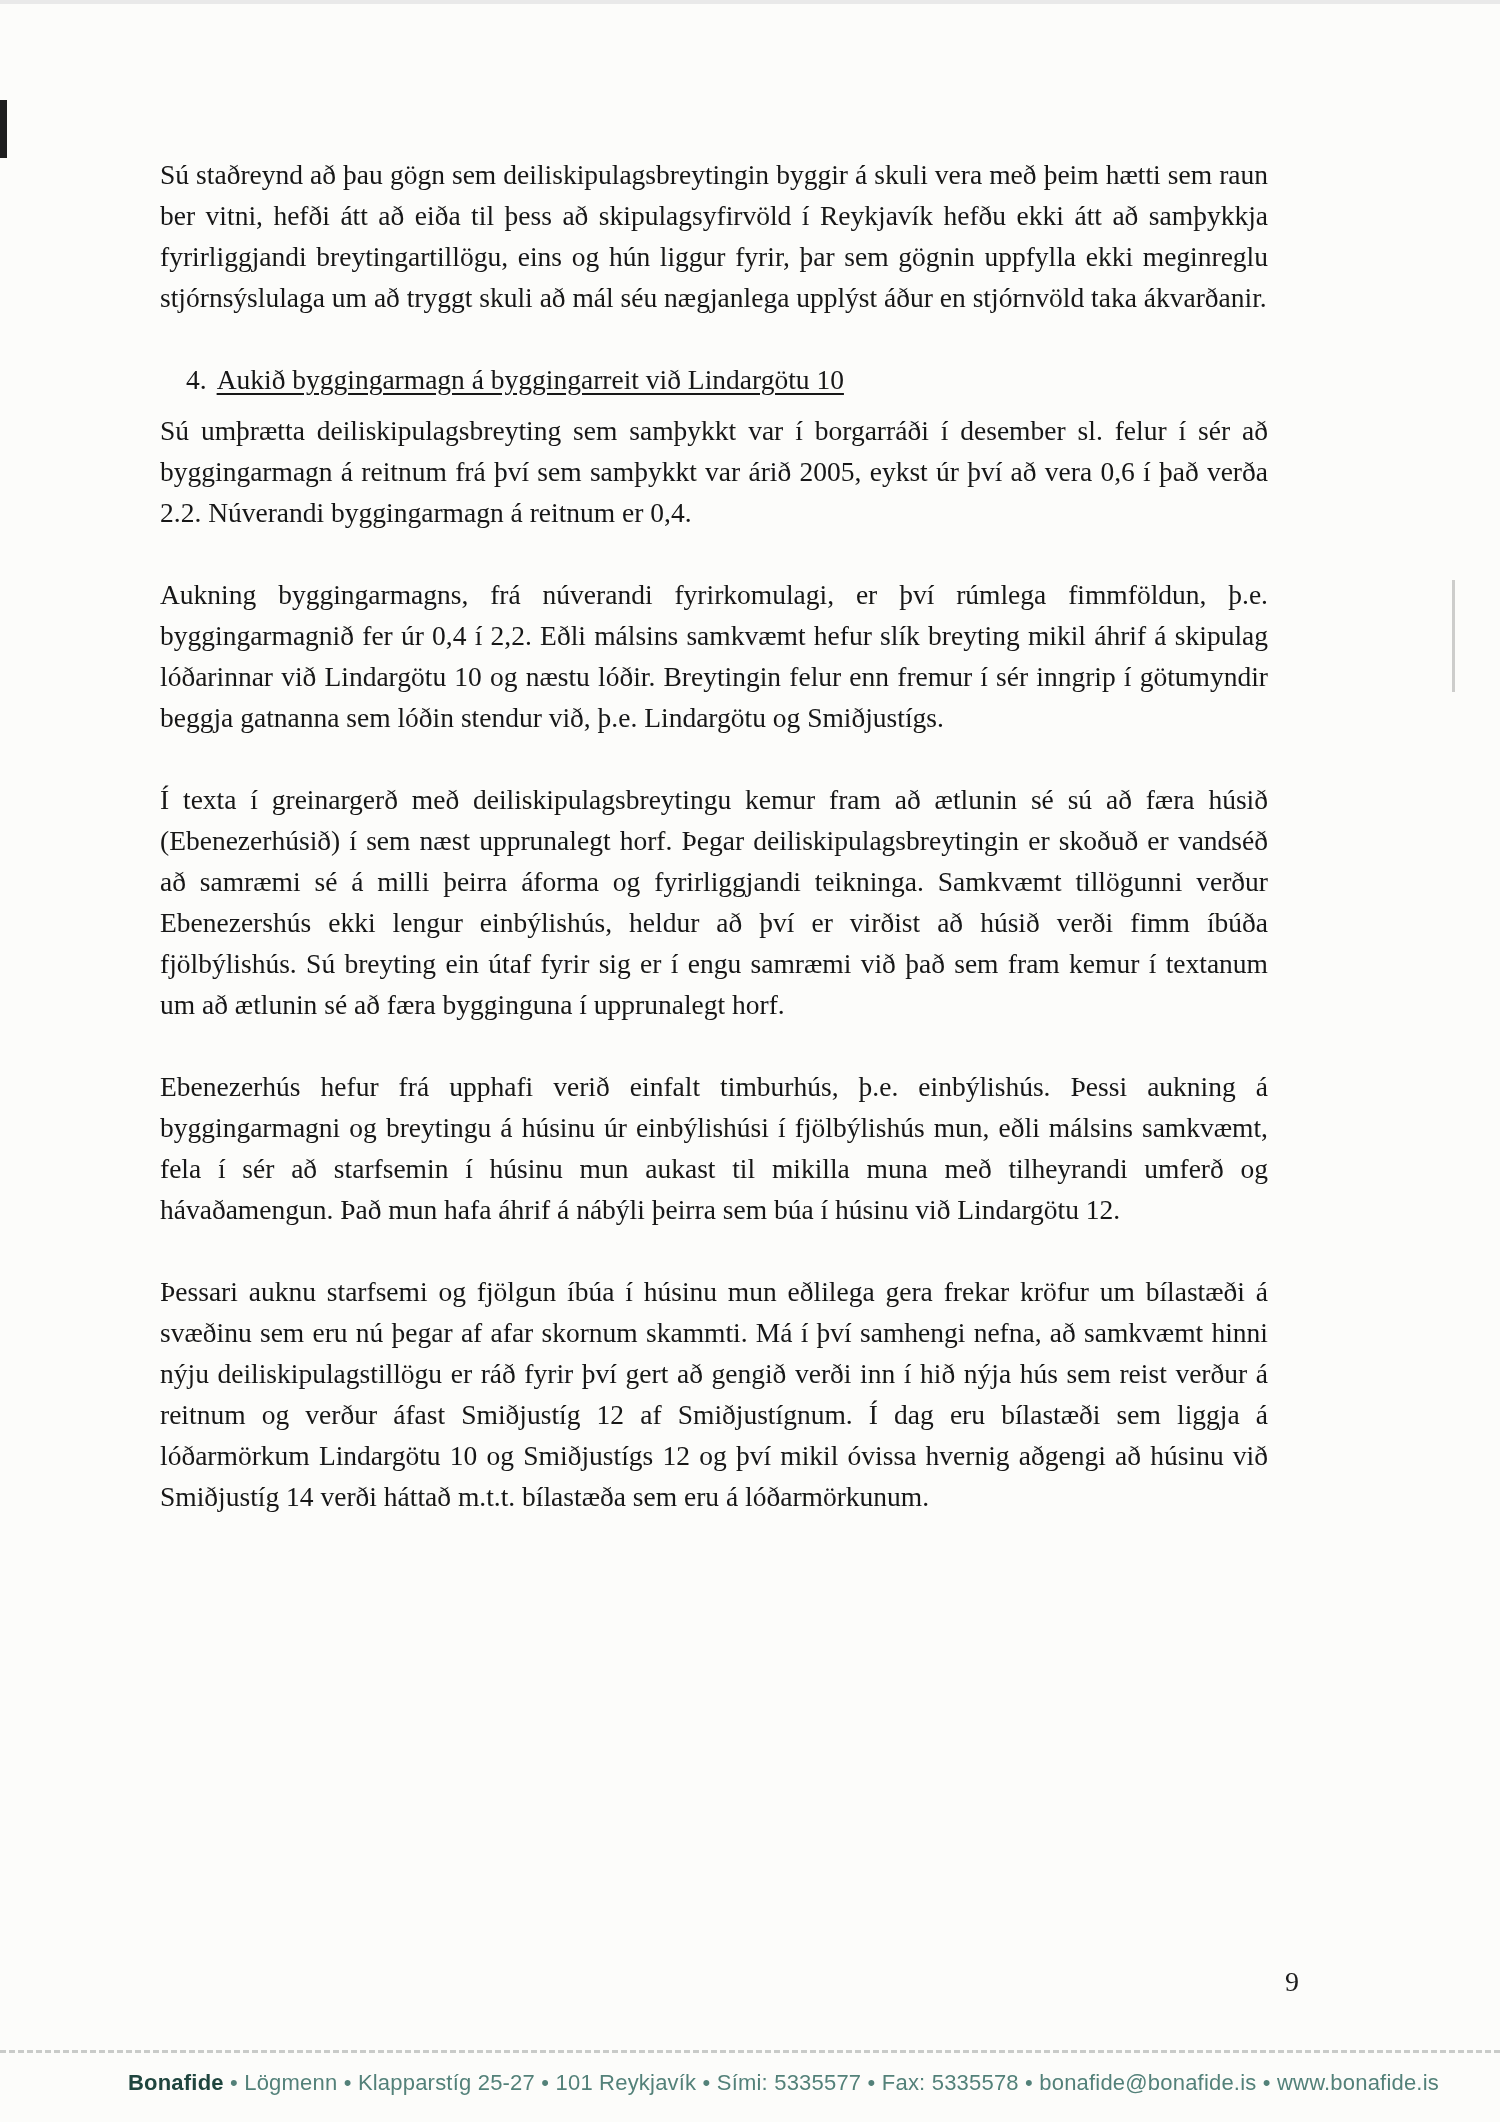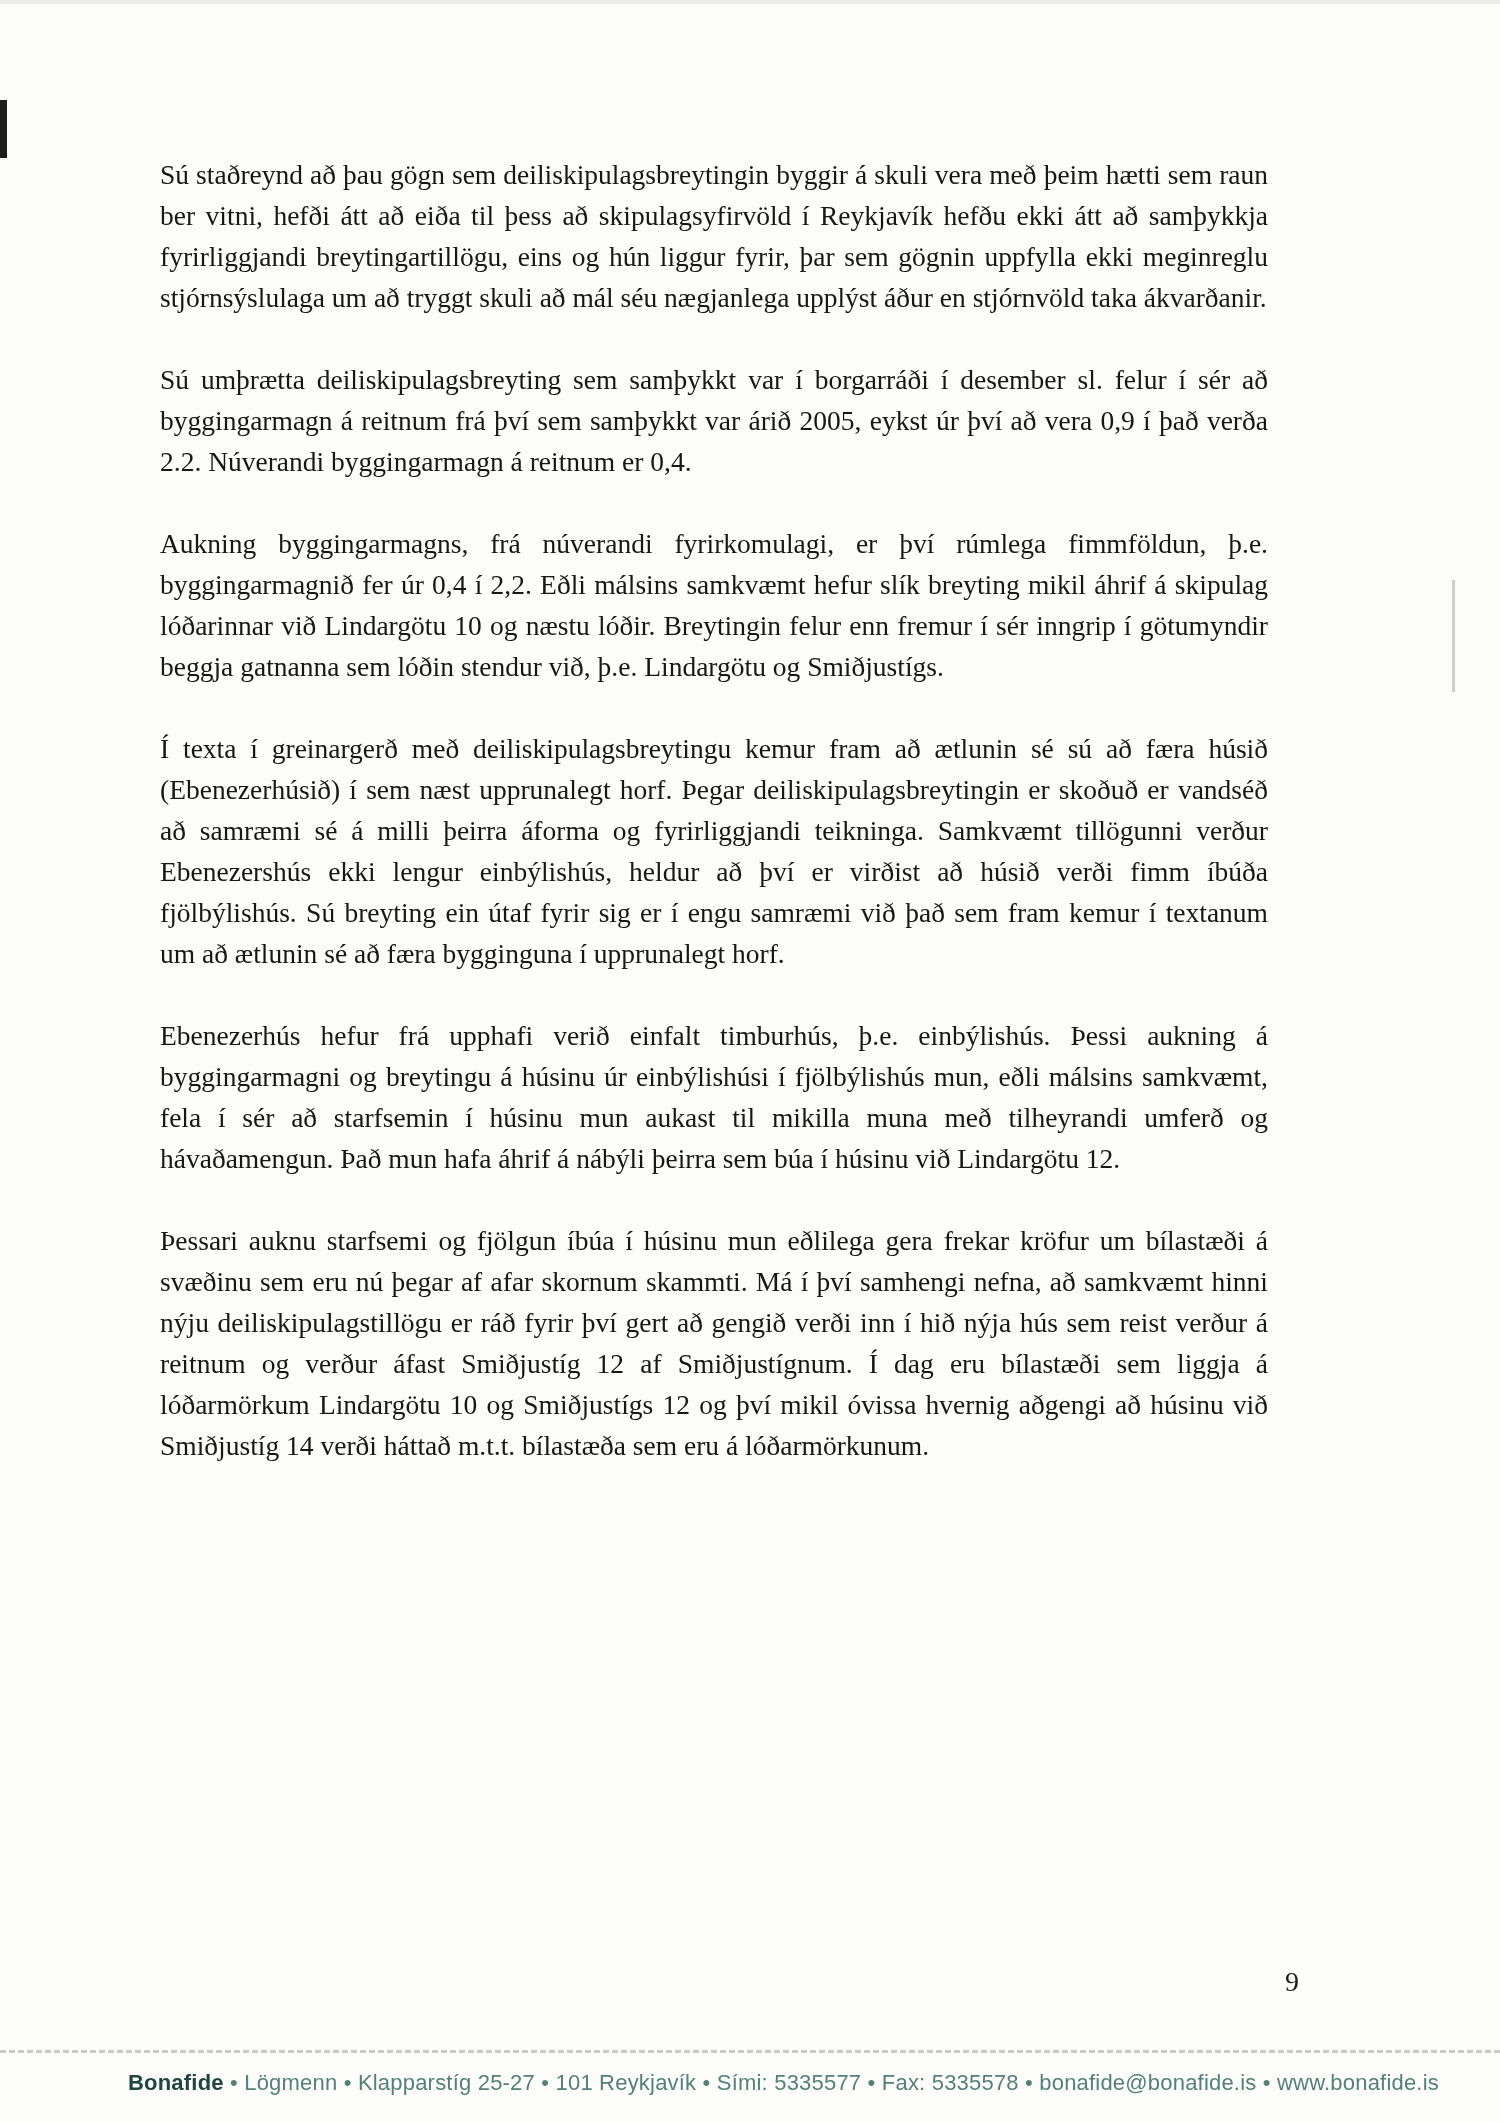--- a/index.html
+++ b/index.html
@@ -93,22 +93,25 @@
 
 <div class="page">
 
   <div class="artifact-edge"></div>
   <div class="artifact-vline"></div>
 
   <div class="content">
 
     <p>Sú staðreynd að þau gögn sem deiliskipulagsbreytingin byggir á skuli vera með þeim hætti sem raun ber vitni, hefði átt að eiða til þess að skipulagsyfirvöld í Reykjavík hefðu ekki átt að samþykkja fyrirliggjandi breytingartillögu, eins og hún liggur fyrir, þar sem gögnin uppfylla ekki meginreglu stjórnsýslulaga um að tryggt skuli að mál séu nægjanlega upplýst áður en stjórnvöld taka ákvarðanir.</p>
 
+    <p class="heading">
+      <span class="section-number">4.</span><span class="section-title">Aukið byggingarmagn á byggingarreit við Lindargötu 10</span>
+    </p>
 
-    <p>Sú umþrætta deiliskipulagsbreyting sem samþykkt var í borgarráði í desember sl. felur í sér að byggingarmagn á reitnum frá því sem samþykkt var árið 2005, eykst úr því að vera 0,9 í það verða 2.2. Núverandi byggingarmagn á reitnum er 0,4.</p>
+    <p>Sú umþrætta deiliskipulagsbreyting sem samþykkt var í borgarráði í desember sl. felur í sér að byggingarmagn á reitnum frá því sem samþykkt var árið 2005, eykst úr því að vera 0,6 í það verða 2.2. Núverandi byggingarmagn á reitnum er 0,4.</p>
 
     <p>Aukning byggingarmagns, frá núverandi fyrirkomulagi, er því rúmlega fimmföldun, þ.e. byggingarmagnið fer úr 0,4 í 2,2. Eðli málsins samkvæmt hefur slík breyting mikil áhrif á skipulag lóðarinnar við Lindargötu 10 og næstu lóðir. Breytingin felur enn fremur í sér inngrip í götumyndir beggja gatnanna sem lóðin stendur við, þ.e. Lindargötu og Smiðjustígs.</p>
 
     <p>Í texta í greinargerð með deiliskipulagsbreytingu kemur fram að ætlunin sé sú að færa húsið (Ebenezerhúsið) í sem næst upprunalegt horf. Þegar deiliskipulagsbreytingin er skoðuð er vandséð að samræmi sé á milli þeirra áforma og fyrirliggjandi teikninga. Samkvæmt tillögunni verður Ebenezershús ekki lengur einbýlishús, heldur að því er virðist að húsið verði fimm íbúða fjölbýlishús. Sú breyting ein útaf fyrir sig er í engu samræmi við það sem fram kemur í textanum um að ætlunin sé að færa bygginguna í upprunalegt horf.</p>
 
     <p>Ebenezerhús hefur frá upphafi verið einfalt timburhús, þ.e. einbýlishús. Þessi aukning á byggingarmagni og breytingu á húsinu úr einbýlishúsi í fjölbýlishús mun, eðli málsins samkvæmt, fela í sér að starfsemin í húsinu mun aukast til mikilla muna með tilheyrandi umferð og hávaðamengun. Það mun hafa áhrif á nábýli þeirra sem búa í húsinu við Lindargötu 12.</p>
 
     <p>Þessari auknu starfsemi og fjölgun íbúa í húsinu mun eðlilega gera frekar kröfur um bílastæði á svæðinu sem eru nú þegar af afar skornum skammti. Má í því samhengi nefna, að samkvæmt hinni nýju deiliskipulagstillögu er ráð fyrir því gert að gengið verði inn í hið nýja hús sem reist verður á reitnum og verður áfast Smiðjustíg 12 af Smiðjustígnum. Í dag eru bílastæði sem liggja á lóðarmörkum Lindargötu 10 og Smiðjustígs 12 og því mikil óvissa hvernig aðgengi að húsinu við Smiðjustíg 14 verði háttað m.t.t. bílastæða sem eru á lóðarmörkunum.</p>
 
   </div>

